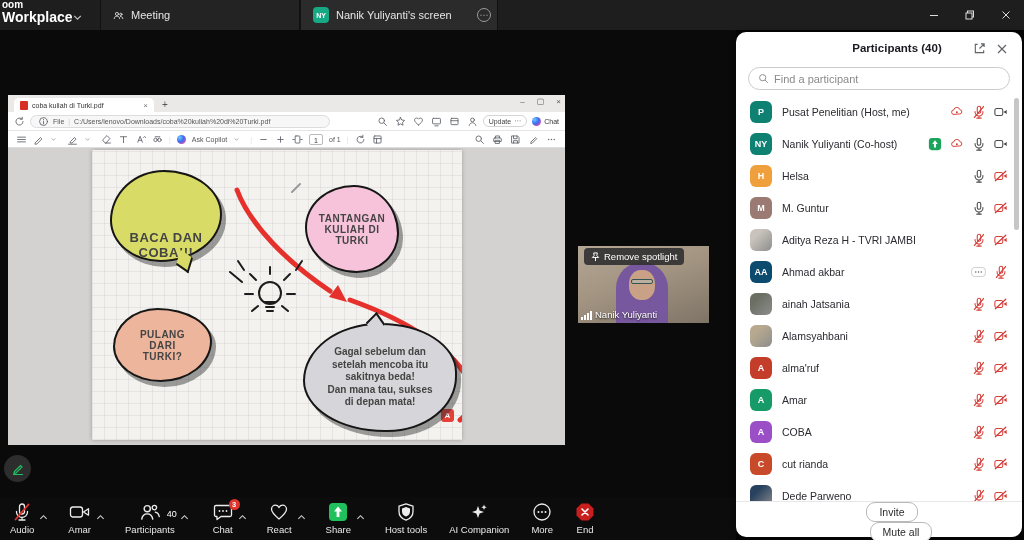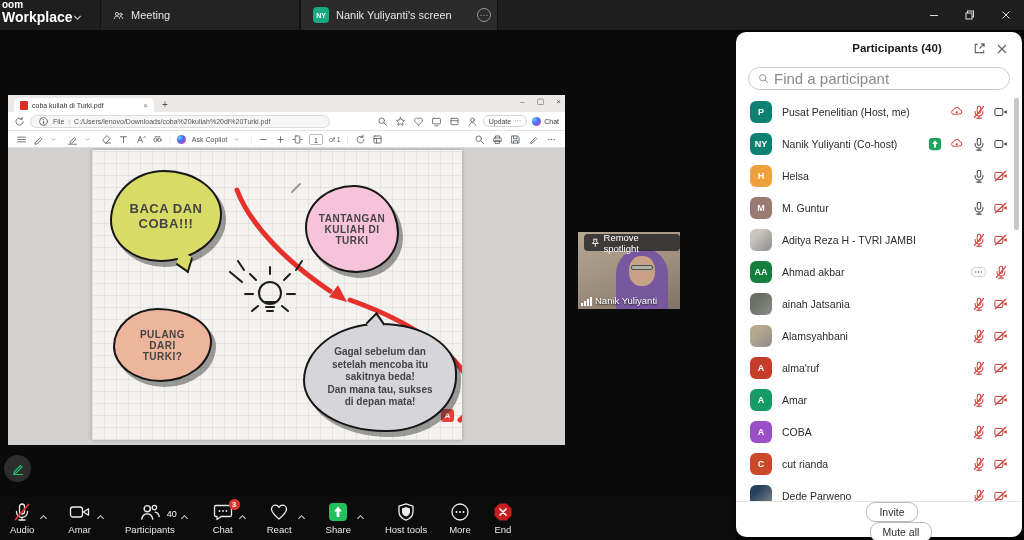--- a/index.html
+++ b/index.html
@@ -45,29 +45,29 @@
   .mini.caret svg { width:7px; }
 
   .viewer { position:relative; height:297px; background:#d3d2d0; overflow:hidden; }
   .page { position:absolute; left:84px; top:2px; width:370px; height:290px; background-color:#f3f2ee;
     background-image:repeating-linear-gradient(0deg, rgba(110,110,130,.10) 0 1px, transparent 1px 12px),
                      repeating-linear-gradient(90deg, rgba(110,110,130,.10) 0 1px, transparent 1px 12px);
     box-shadow:0 0 4px rgba(0,0,0,.25); }
   .bubble { position:absolute; border:2.5px solid #161616; display:flex; flex-direction:column; align-items:center; justify-content:center; text-align:center; box-shadow:4px 5px 0 rgba(45,45,45,.45); background:var(--bg); }
   .bubble .tail { position:absolute; width:15px; height:15px; background:var(--bg); border-right:2.5px solid #161616; border-bottom:2.5px solid #161616; transform:rotate(35deg) skewX(18deg); bottom:-9px; left:60%; }
   .bubble .tail-up { position:absolute; width:15px; height:15px; background:var(--bg); border-left:2.5px solid #161616; border-top:2.5px solid #161616; transform:rotate(55deg) skewX(10deg); top:-9px; left:42%; }
-  #bubble-yellow { left:18px; top:20px; width:112px; height:92px; border-radius:48% 52% 55% 45% / 55% 48% 52% 45%; font-weight:700; font-size:13px; letter-spacing:.5px; }
+  #bubble-yellow { left:18px; top:20px; width:112px; height:92px; border-radius:48% 52% 55% 45% / 55% 48% 52% 45%; font-weight:700; font-size:13px; letter-spacing:.5px;justify-content:flex-end; }
   #bubble-pink { left:213px; top:35px; width:94px; height:88px; border-radius:52% 48% 45% 55% / 48% 55% 45% 52%; font-weight:700; font-size:10px; letter-spacing:.5px; }
   #bubble-salmon { left:21px; top:158px; width:99px; height:74px; border-radius:45% 55% 52% 48% / 52% 45% 55% 48%; font-weight:700; font-size:10px; letter-spacing:.5px; }
   #bubble-gray { left:211px; top:173px; width:154px; height:109px; border-radius:50% 50% 46% 54% / 54% 46% 52% 48%; font-weight:700; font-size:10px; line-height:1.25; }
   .page svg.overlay { position:absolute; inset:0; width:100%; height:100%; pointer-events:none; }
   .adobe-badge { position:absolute; right:8px; bottom:18px; width:13px; height:13px; background:#e2231a; border-radius:3px; color:#fff; font-size:8px; font-weight:700; text-align:center; line-height:13px; opacity:.85; }
 
   
-  .vtile { position:absolute; left:578px; top:202px; width:102px; height:77px; background:linear-gradient(160deg,#b4a794 0%,#a39482 45%,#7e7466 100%); overflow:hidden; }
+  .vtile { position:absolute; left:578px; top:216px; width:131px; height:77px; background:linear-gradient(160deg,#b4a794 0%,#a39482 45%,#7e7466 100%); overflow:hidden; }
   .hijab { position:absolute; left:38px; top:16px; width:52px; height:70px; background:#77589e; border-radius:26px 26px 8px 8px; }
   .face { position:absolute; left:51px; top:24px; width:26px; height:30px; background:#c9a186; border-radius:45%; }
   .glasses { position:absolute; left:53px; top:33px; width:22px; height:5px; border:1px solid #355; border-radius:2px; background:rgba(160,200,210,.35); }
   .spotlight-tip { position:absolute; left:6px; top:2px; height:17px; background:rgba(50,50,50,.92); border-radius:4px; color:#fff; font-size:9.5px; display:flex; align-items:center; gap:4px; padding:0 7px; }
   .vname { position:absolute; left:3px; bottom:3px; display:flex; gap:3px; color:#fff; font-size:9.5px; text-shadow:0 1px 2px rgba(0,0,0,.8); }
   .bars { display:inline-flex; align-items:flex-end; gap:1px; }
   .bars i { width:2px; background:#fff; display:block; }
 
   .annot-btn { position:absolute; left:4px; top:425px; width:27px; height:27px; border-radius:50%; background:#2d2d2d; display:flex; align-items:center; justify-content:center; }
 
@@ -81,21 +81,21 @@
   .tbadge { position:absolute; top:-3px; right:-7px; min-width:11px; height:11px; border-radius:6px; background:#e0342e; color:#fff; font-size:7.5px; font-weight:700; text-align:center; line-height:11px; padding:0 2px; }
   .tcount { position:absolute; top:-2px; right:-16px; font-size:9px; color:#fff;margin-top:9px; }
 
   
   .panel { position:absolute; left:736px; top:32px; width:286px; height:505px; background:#fff; border-radius:10px; display:flex; flex-direction:column; z-index:6; box-shadow:0 0 6px rgba(0,0,0,.4); }
   .phead { position:relative; height:32px; display:flex; align-items:center; justify-content:center;padding-left:36px; }
   .ptitle { font-size:11.5px; font-weight:700; color:#1a1a20; }
   .popout { position:absolute; right:36px; top:9px; }
   .pclose { position:absolute; right:14px; top:9px; }
   .psearch { margin:3px 12px 6px; height:23px; border:1px solid #ccc; border-radius:12px; display:flex; align-items:center; gap:5px; padding:0 9px; }
-  .psearch input { border:none; outline:none; flex:1; font-size:15px; color:#333; background:transparent; font-family:inherit; }
+  .psearch input { border:none; outline:none; flex:1; font-size:11px; color:#333; background:transparent; font-family:inherit; }
   .psearch input::placeholder { color:#8a8a8a; }
   .plist { position:relative; flex:1; overflow:hidden; }
   .prow { height:32px; display:flex; align-items:center; padding:0 14px 0 14px; gap:10px; }
   .pavatar { width:22px; height:22px; border-radius:6px; flex:none; color:#fff; font-size:9px; font-weight:700; display:flex; align-items:center; justify-content:center; }
   .pavatar.photo { background-size:cover; }
   .pname { flex:1; font-size:10.5px; color:#2a2a30; white-space:nowrap; overflow:hidden; }
   .picons { display:flex; gap:7px; align-items:center; }
   .picon { display:inline-flex; width:15px; height:14px; align-items:center; justify-content:center; }
   .picon svg { width:14px; height:14px; }
   .picon.wide svg { width:21px; }
@@ -513,20 +513,29 @@
           <svg width="20" height="20" viewBox="0 0 20 20">
             <path d="M10 1.8l7 2.4v5.2c0 4.2-3 7.4-7 8.8-4-1.4-7-4.6-7-8.8V4.2z" fill="none" stroke="#ececec" stroke-width="1.3" stroke-linejoin="round"></path>
             <path d="M10 5l4 1.4v3c0 2.4-1.7 4.3-4 5.2-2.3-.9-4-2.8-4-5.2v-3z" fill="#ececec"></path>
           </svg>
         </div>
         <div class="tblabel">Host tools</div>
       </div>
       <div class="tbi">
         <div class="tbicon">
           <svg width="20" height="20" viewBox="0 0 20 20">
+            <path d="M9 4l1.6 4.4L15 10l-4.4 1.6L9 16l-1.6-4.4L3 10l4.4-1.6z" fill="#ececec"></path>
+            <path d="M15 2.5l.8 2 2 .8-2 .8-.8 2-.8-2-2-.8 2-.8z" fill="#ececec"></path>
+          </svg>
+        </div>
+        <div class="tblabel">AI Companion</div>
+      </div>
+      <div class="tbi">
+        <div class="tbicon">
+          <svg width="20" height="20" viewBox="0 0 20 20">
             <circle cx="10" cy="10" r="8" fill="none" stroke="#ececec" stroke-width="1.3"></circle>
             <circle cx="6.5" cy="10" r="1" fill="#ececec"></circle>
             <circle cx="10" cy="10" r="1" fill="#ececec"></circle>
             <circle cx="13.5" cy="10" r="1" fill="#ececec"></circle>
           </svg>
         </div>
         <div class="tblabel">More</div>
       </div>
       <div class="tbi">
         <div class="tbicon">
@@ -664,21 +673,21 @@
             <span class="picon">
               <svg viewBox="0 0 16 16">
                 <rect x="1" y="4" width="9" height="8" rx="2" fill="none" stroke="#d43c36" stroke-width="1.2"></rect>
                 <path d="M10.8 8l3.7-2.4v4.8z" fill="#d43c36"></path>
                 <path d="M1.5 13.5l12-11" stroke="#d43c36" stroke-width="1.4" stroke-linecap="round"></path>
               </svg>
             </span>
           </div>
         </div>
         <div class="prow">
-          <div class="pavatar" style="background: #15803d;">AA</div>
+          <div class="pavatar" style="background: #0c4a6e;">AA</div>
           <div class="pname">Ahmad akbar</div>
           <div class="picons">
             <span class="picon wide">
               <svg viewBox="0 0 22 16">
                 <rect x="1" y="1.5" width="20" height="13" rx="4" fill="#fff" stroke="#b9b9b9"></rect>
                 <circle cx="7" cy="8" r="1" fill="#555"></circle>
                 <circle cx="11" cy="8" r="1" fill="#555"></circle>
                 <circle cx="15" cy="8" r="1" fill="#555"></circle>
               </svg>
             </span>

